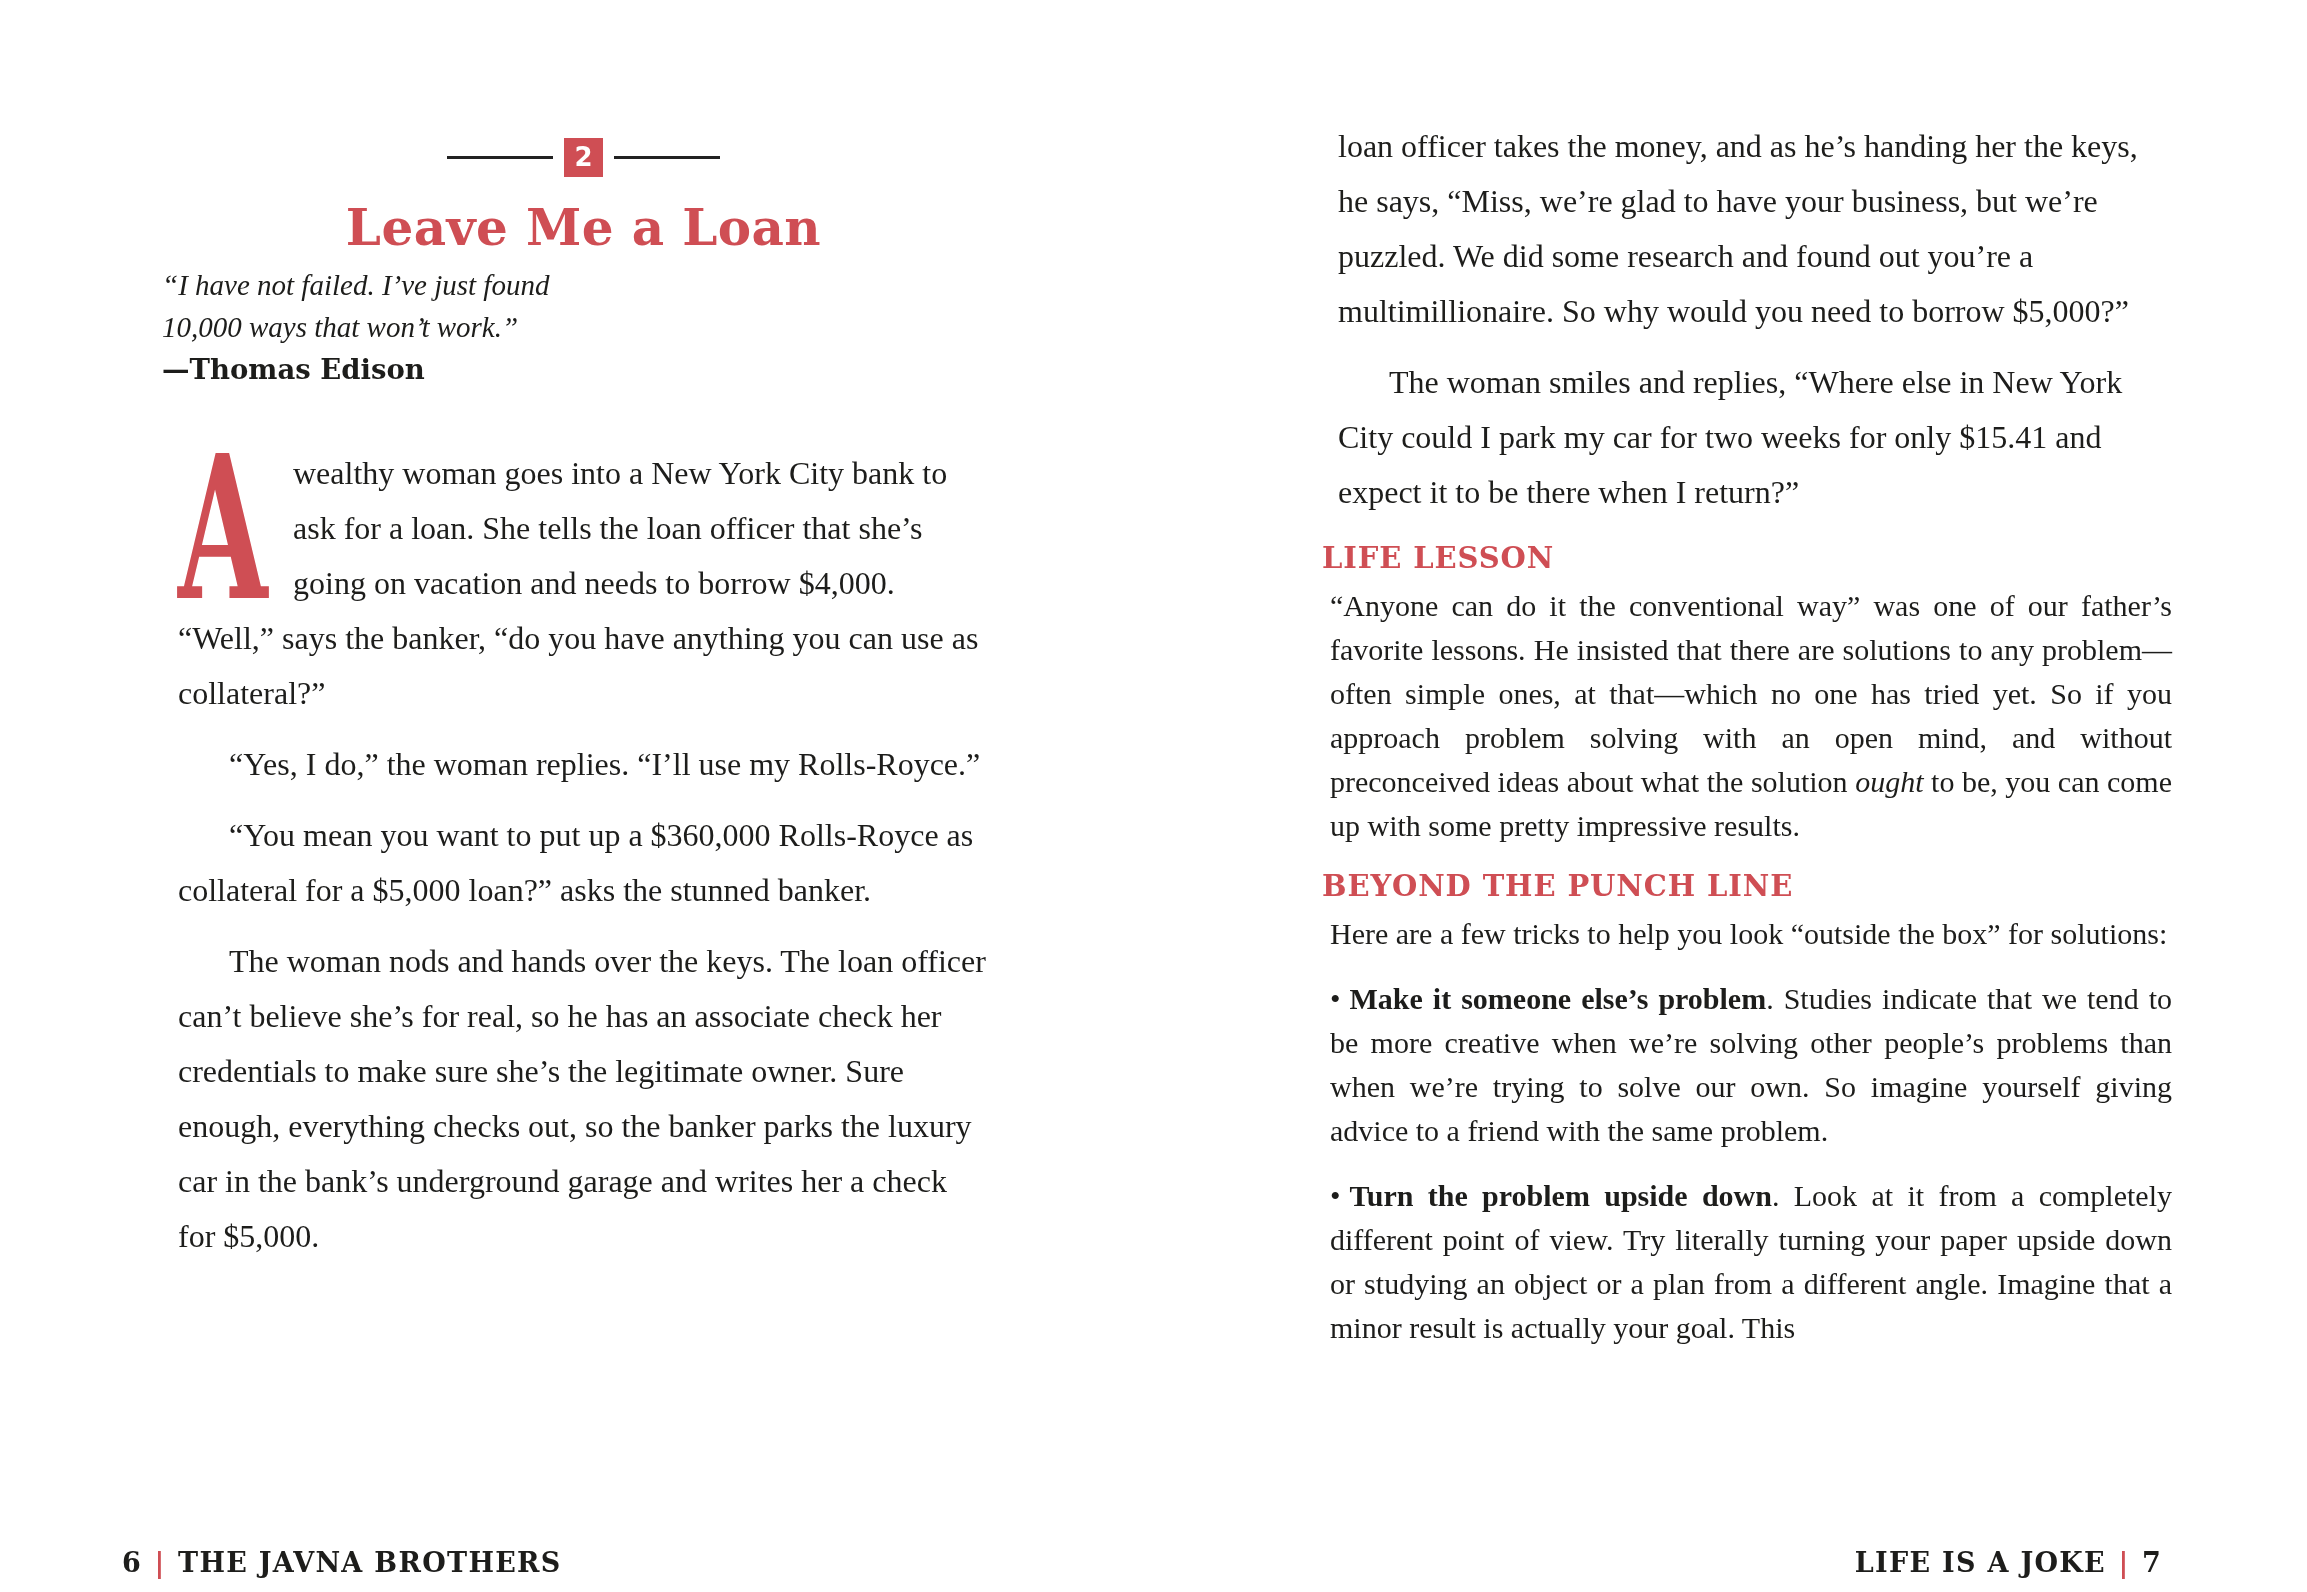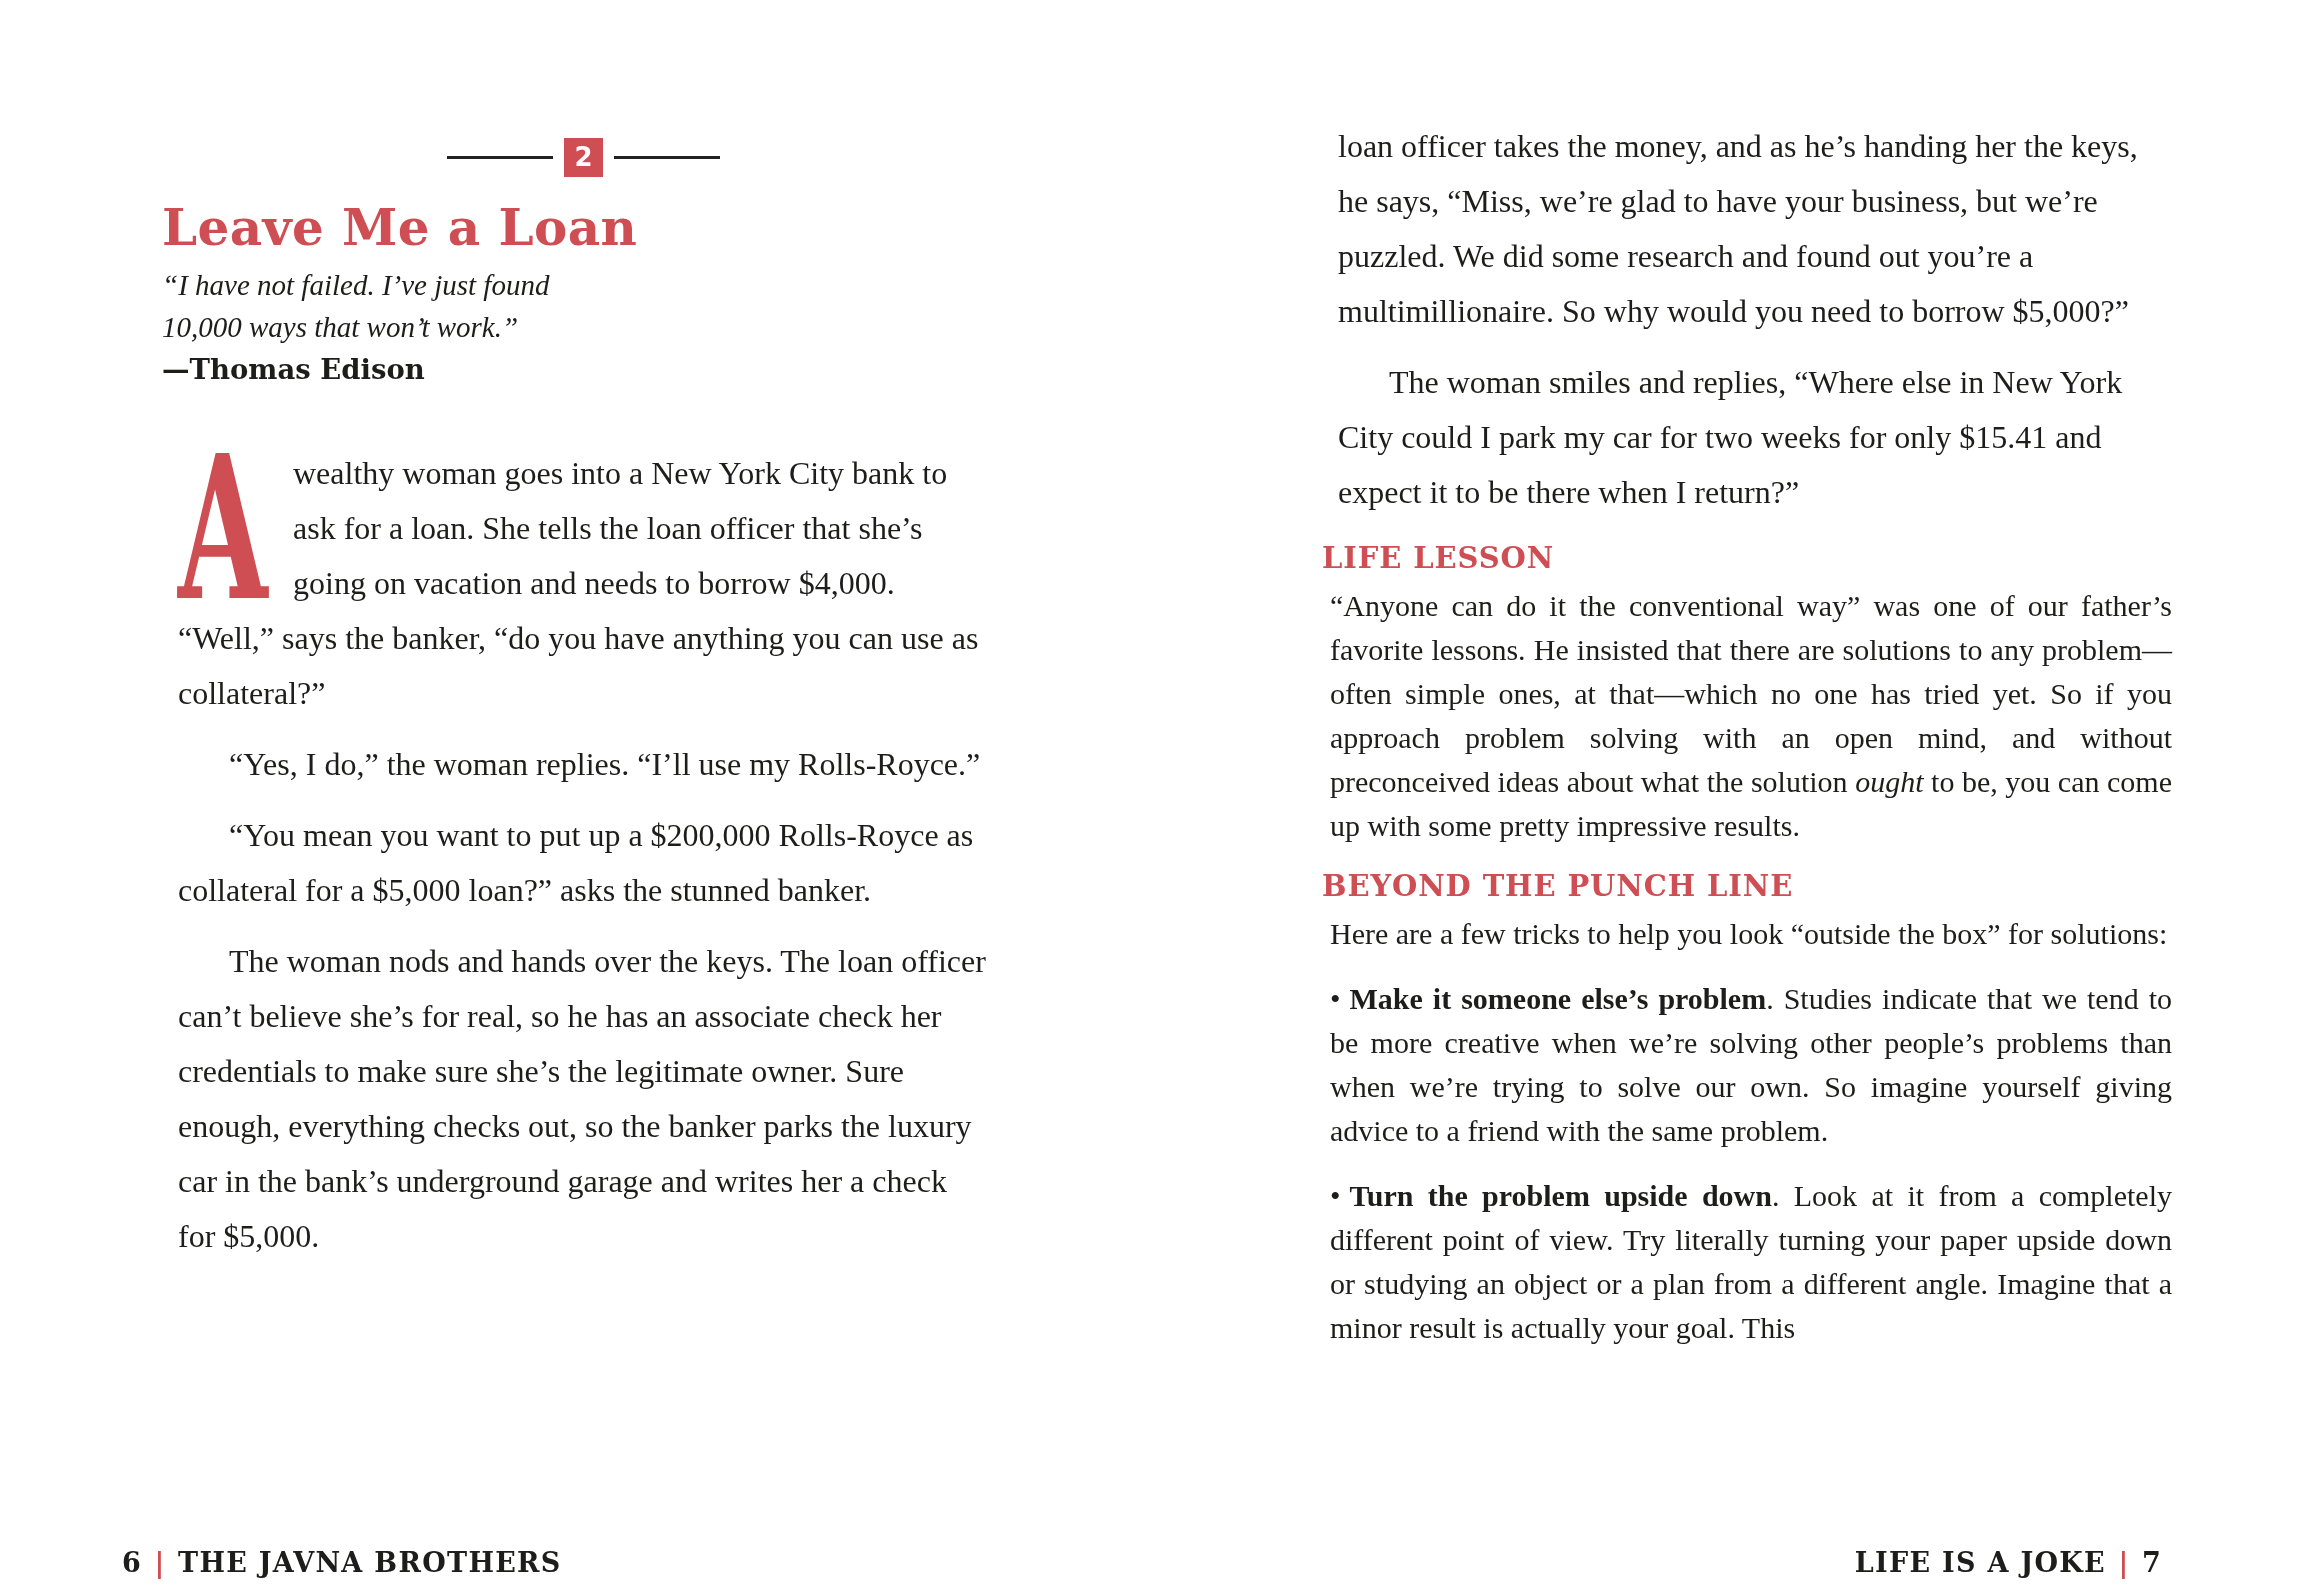--- a/index.html
+++ b/index.html
@@ -37,21 +37,21 @@
     background: var(--red);
     color: #ffffff;
     font-family: "DejaVu Sans", sans-serif;
     font-weight: bold;
     font-size: 26px;
     line-height: 39px;
     text-align: center;
   }
   .title {
     margin: 23px 0 0 0;
-    text-align: left;
+    text-align: center;
     color: var(--red);
     font-family: "DejaVu Serif", serif;
     font-weight: bold;
     font-size: 50px;
     line-height: 55px;
     letter-spacing: 0.4px;
   }
   .epigraph {
     margin-top: 9px;
     text-align: left;
@@ -153,21 +153,21 @@
     </div>
 
     <div class="body">
       <p class="para">
         <span class="dropcap">
             <span>A</span>
           </span>
         <span>wealthy woman goes into a New York City bank to ask for a loan. She tells the loan officer that she’s going on vacation and needs to borrow $4,000. “Well,” says the banker, “do you have anything you can use as collateral?”</span>
       </p>
       <p class="para indent">“Yes, I do,” the woman replies. “I’ll use my Rolls-Royce.”</p>
-      <p class="para indent">“You mean you want to put up a $200,000 Rolls-Royce as collateral for a $5,000 loan?” asks the stunned banker.</p>
+      <p class="para indent">“You mean you want to put up a $360,000 Rolls-Royce as collateral for a $5,000 loan?” asks the stunned banker.</p>
       <p class="para indent">The woman nods and hands over the keys. The loan officer can’t believe she’s for real, so he has an associate check her credentials to make sure she’s the legitimate owner. Sure enough, everything checks out, so the banker parks the luxury car in the bank’s underground garage and writes her a check for $5,000.</p>
     </div>
 
   </section>
 
   <section class="page page-right">
 
     <p class="para lead">loan officer takes the money, and as he’s handing her the keys, he says, “Miss, we’re glad to have your business, but we’re puzzled. We did some research and found out you’re a multimillionaire. So why would you need to borrow $5,000?”</p>
     <p class="para indent">The woman smiles and replies, “Where else in New York City could I park my car for two weeks for only $15.41 and expect it to be there when I return?”</p>
 

